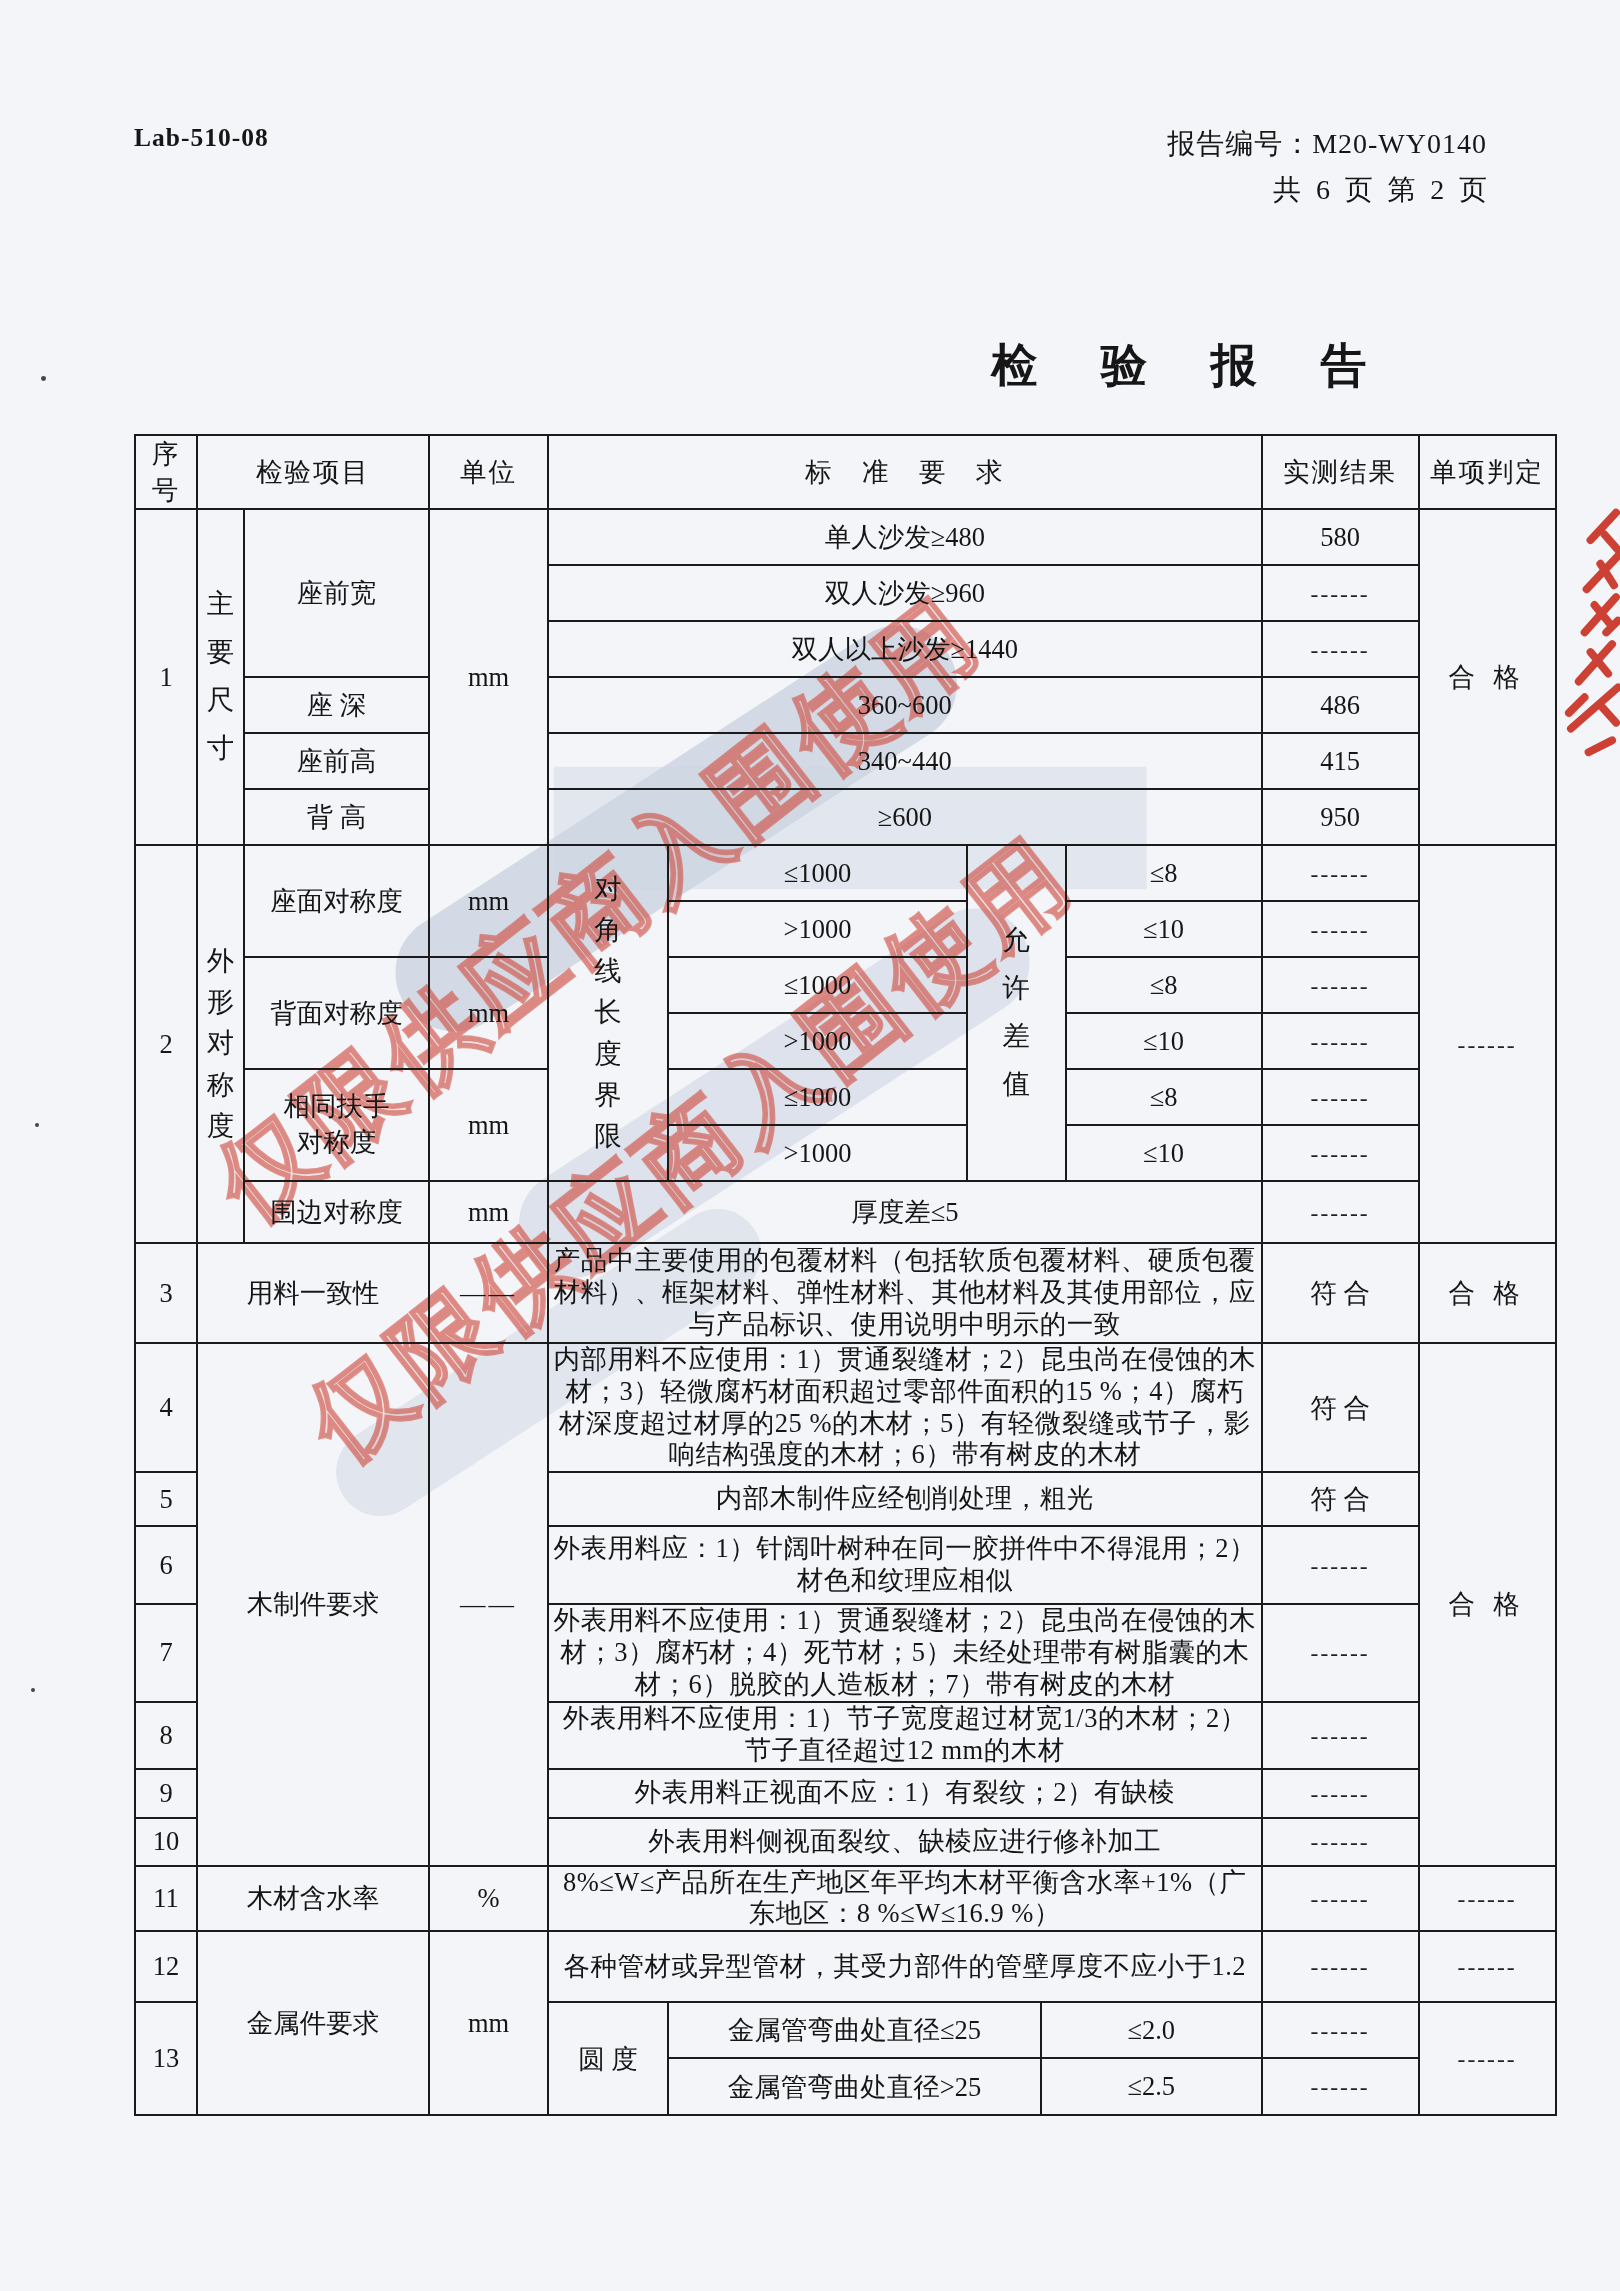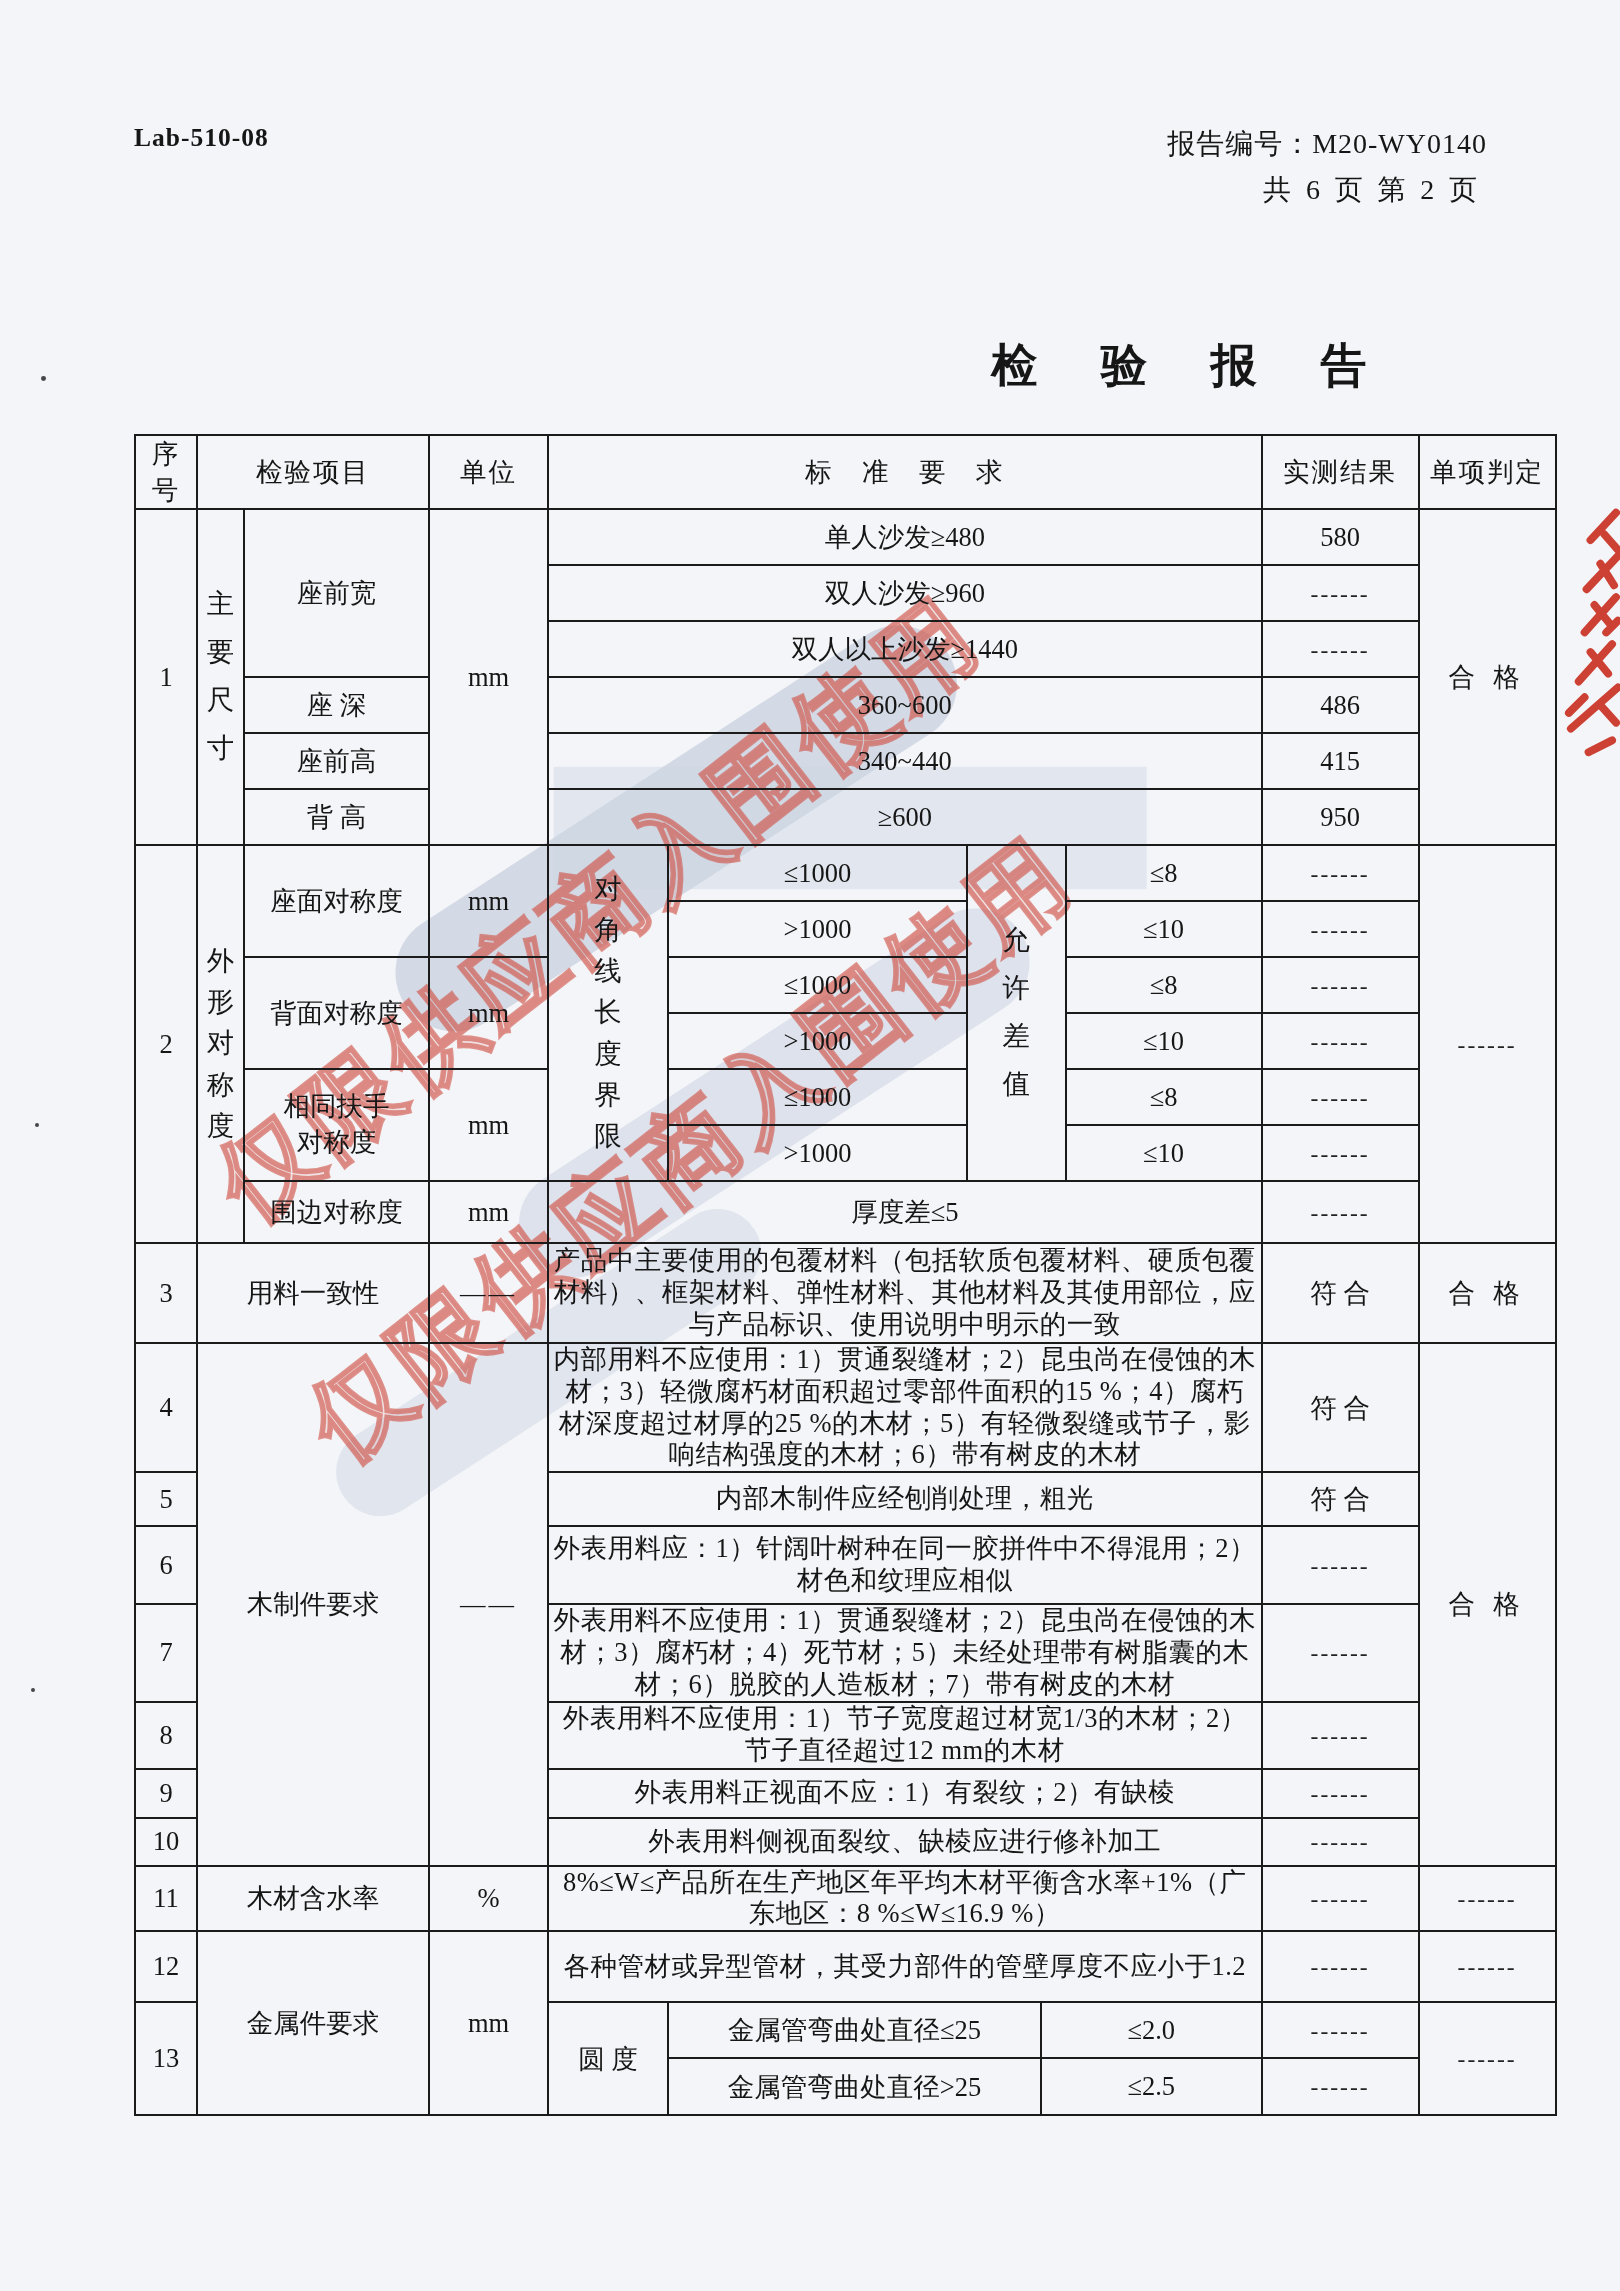--- a/index.html
+++ b/index.html
@@ -5,21 +5,21 @@
   html,body{margin:0;padding:0;}
   .page{
     position:relative; width:1620px; height:2292px;
     background:#f4f5f8; overflow:hidden;
     font-family:"Liberation Serif","DejaVu Serif",serif;
     color:#161616;
   }
   
   .form-code{position:absolute; left:134px; top:123px; font-size:25.5px; font-weight:bold; letter-spacing:1px;}
   .report-line{position:absolute; top:125px; right:133px; font-size:28px; letter-spacing:1px;}
-  .page-line{position:absolute; top:171px; right:139px; font-size:28px; letter-spacing:3.9px;}
+  .page-line{position:absolute; top:171px; right:129px; font-size:28px; letter-spacing:3.9px;}
   .org-title{
     position:absolute; left:0; top:271px; width:1392px; text-align:center;
     font-family:"Liberation Sans","DejaVu Sans",sans-serif;
     font-size:40px; font-weight:bold; letter-spacing:1px;
   }
   .doc-title{
     position:absolute; left:0; top:335px; width:1392px; text-align:right;
     font-family:"Liberation Sans","DejaVu Sans",sans-serif;
     font-size:46px; font-weight:bold; letter-spacing:25.5px;
   }

